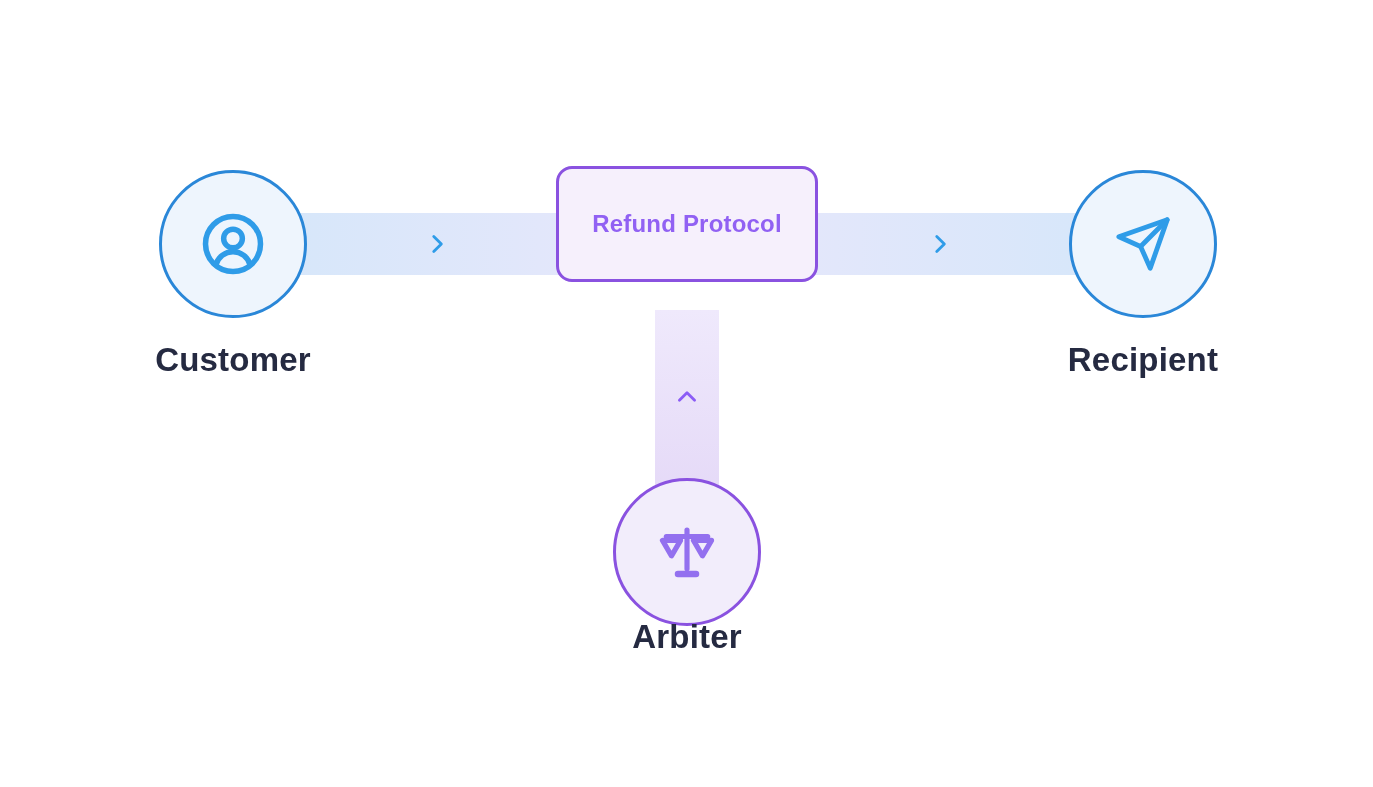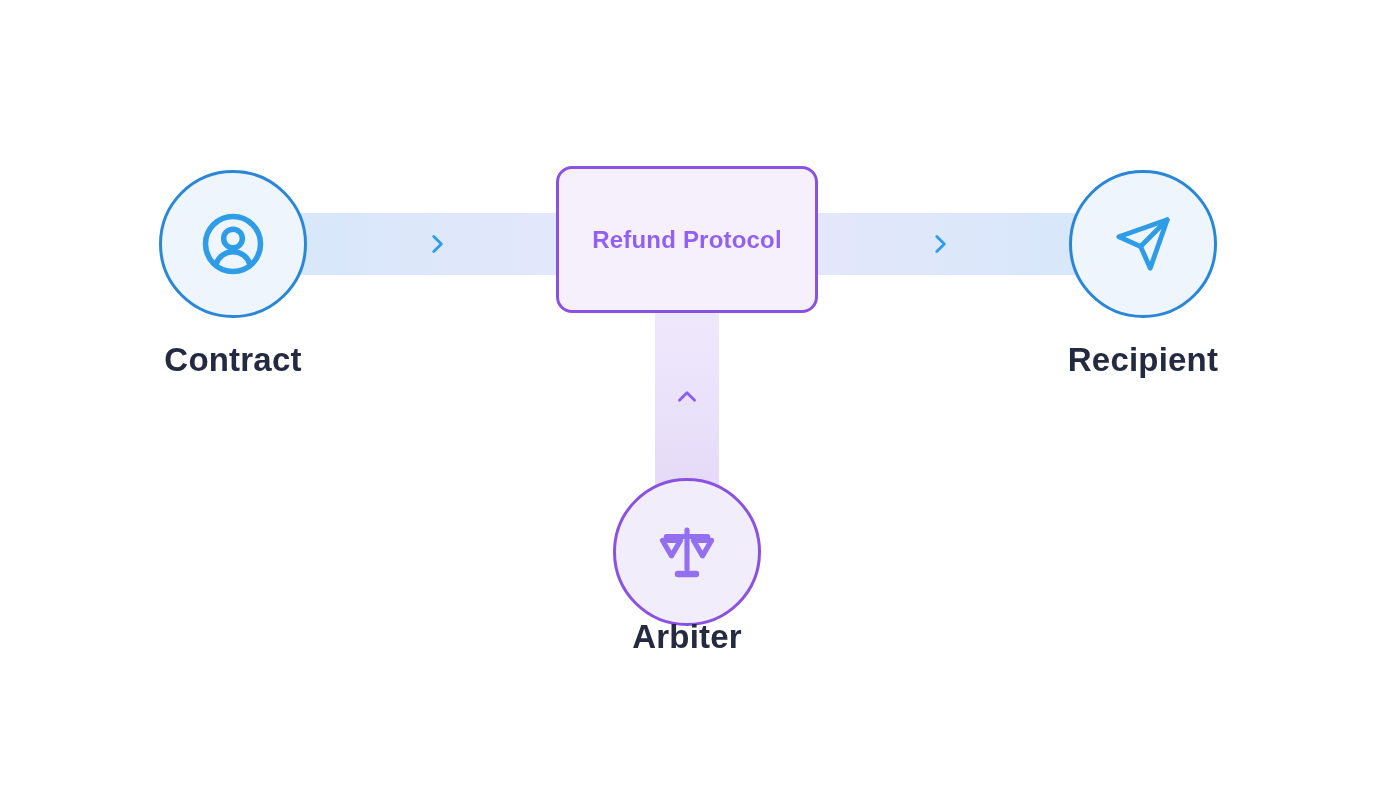--- a/index.html
+++ b/index.html
@@ -55,21 +55,21 @@
     color: var(--purple-icon, #9370ef);
   }
   .node-customer  { left: 159px; top: 170px; }
   .node-recipient { left: 1069px; top: 170px; }
   .node-arbiter   { left: 613px; top: 478px; }
   .node-icon svg { display: block; }
   
   .escrow-box {
     position: absolute; z-index: 3;
     left: 556px; top: 166px;
-    width: 262px; height: 147px;
+    width: 262px; height: 116px;
     box-sizing: border-box;
     border: 3px solid var(--purple-border, #8a52e0);
     border-radius: 16px;
     background: var(--purple-box-fill, #f6f0fc);
     display: flex; flex-direction: column;
     align-items: center; justify-content: center;
   }
   .escrow-line {
     font-size: 24px;
     font-weight: 700;
@@ -118,21 +118,21 @@
 
   <div class="node-circle node-blue node-customer">
     <span class="node-icon">
       <svg width="66" height="66" viewBox="0 0 24 24" fill="none" stroke="currentColor" stroke-width="2" stroke-linecap="round" stroke-linejoin="round">
         <circle cx="12" cy="12" r="10"></circle>
         <circle cx="12" cy="10" r="3.4"></circle>
         <path d="M18.2 19.6a6.4 6.4 0 0 0-12.4 0"></path>
       </svg>
     </span>
   </div>
-  <div class="node-label label-customer">Contract</div>
+  <div class="node-label label-customer">Customer</div>
 
   <div class="escrow-box">
     <span class="escrow-line">Refund Protocol</span>
   </div>
 
   <div class="node-circle node-blue node-recipient">
     <span class="node-icon">
       <svg width="58" height="58" viewBox="0 0 24 24" fill="none" stroke="currentColor" stroke-width="2" stroke-linecap="round" stroke-linejoin="round">
         <path d="m22 2-7 20-4-9-9-4Z"></path>
         <path d="M22 2 11 13"></path>

